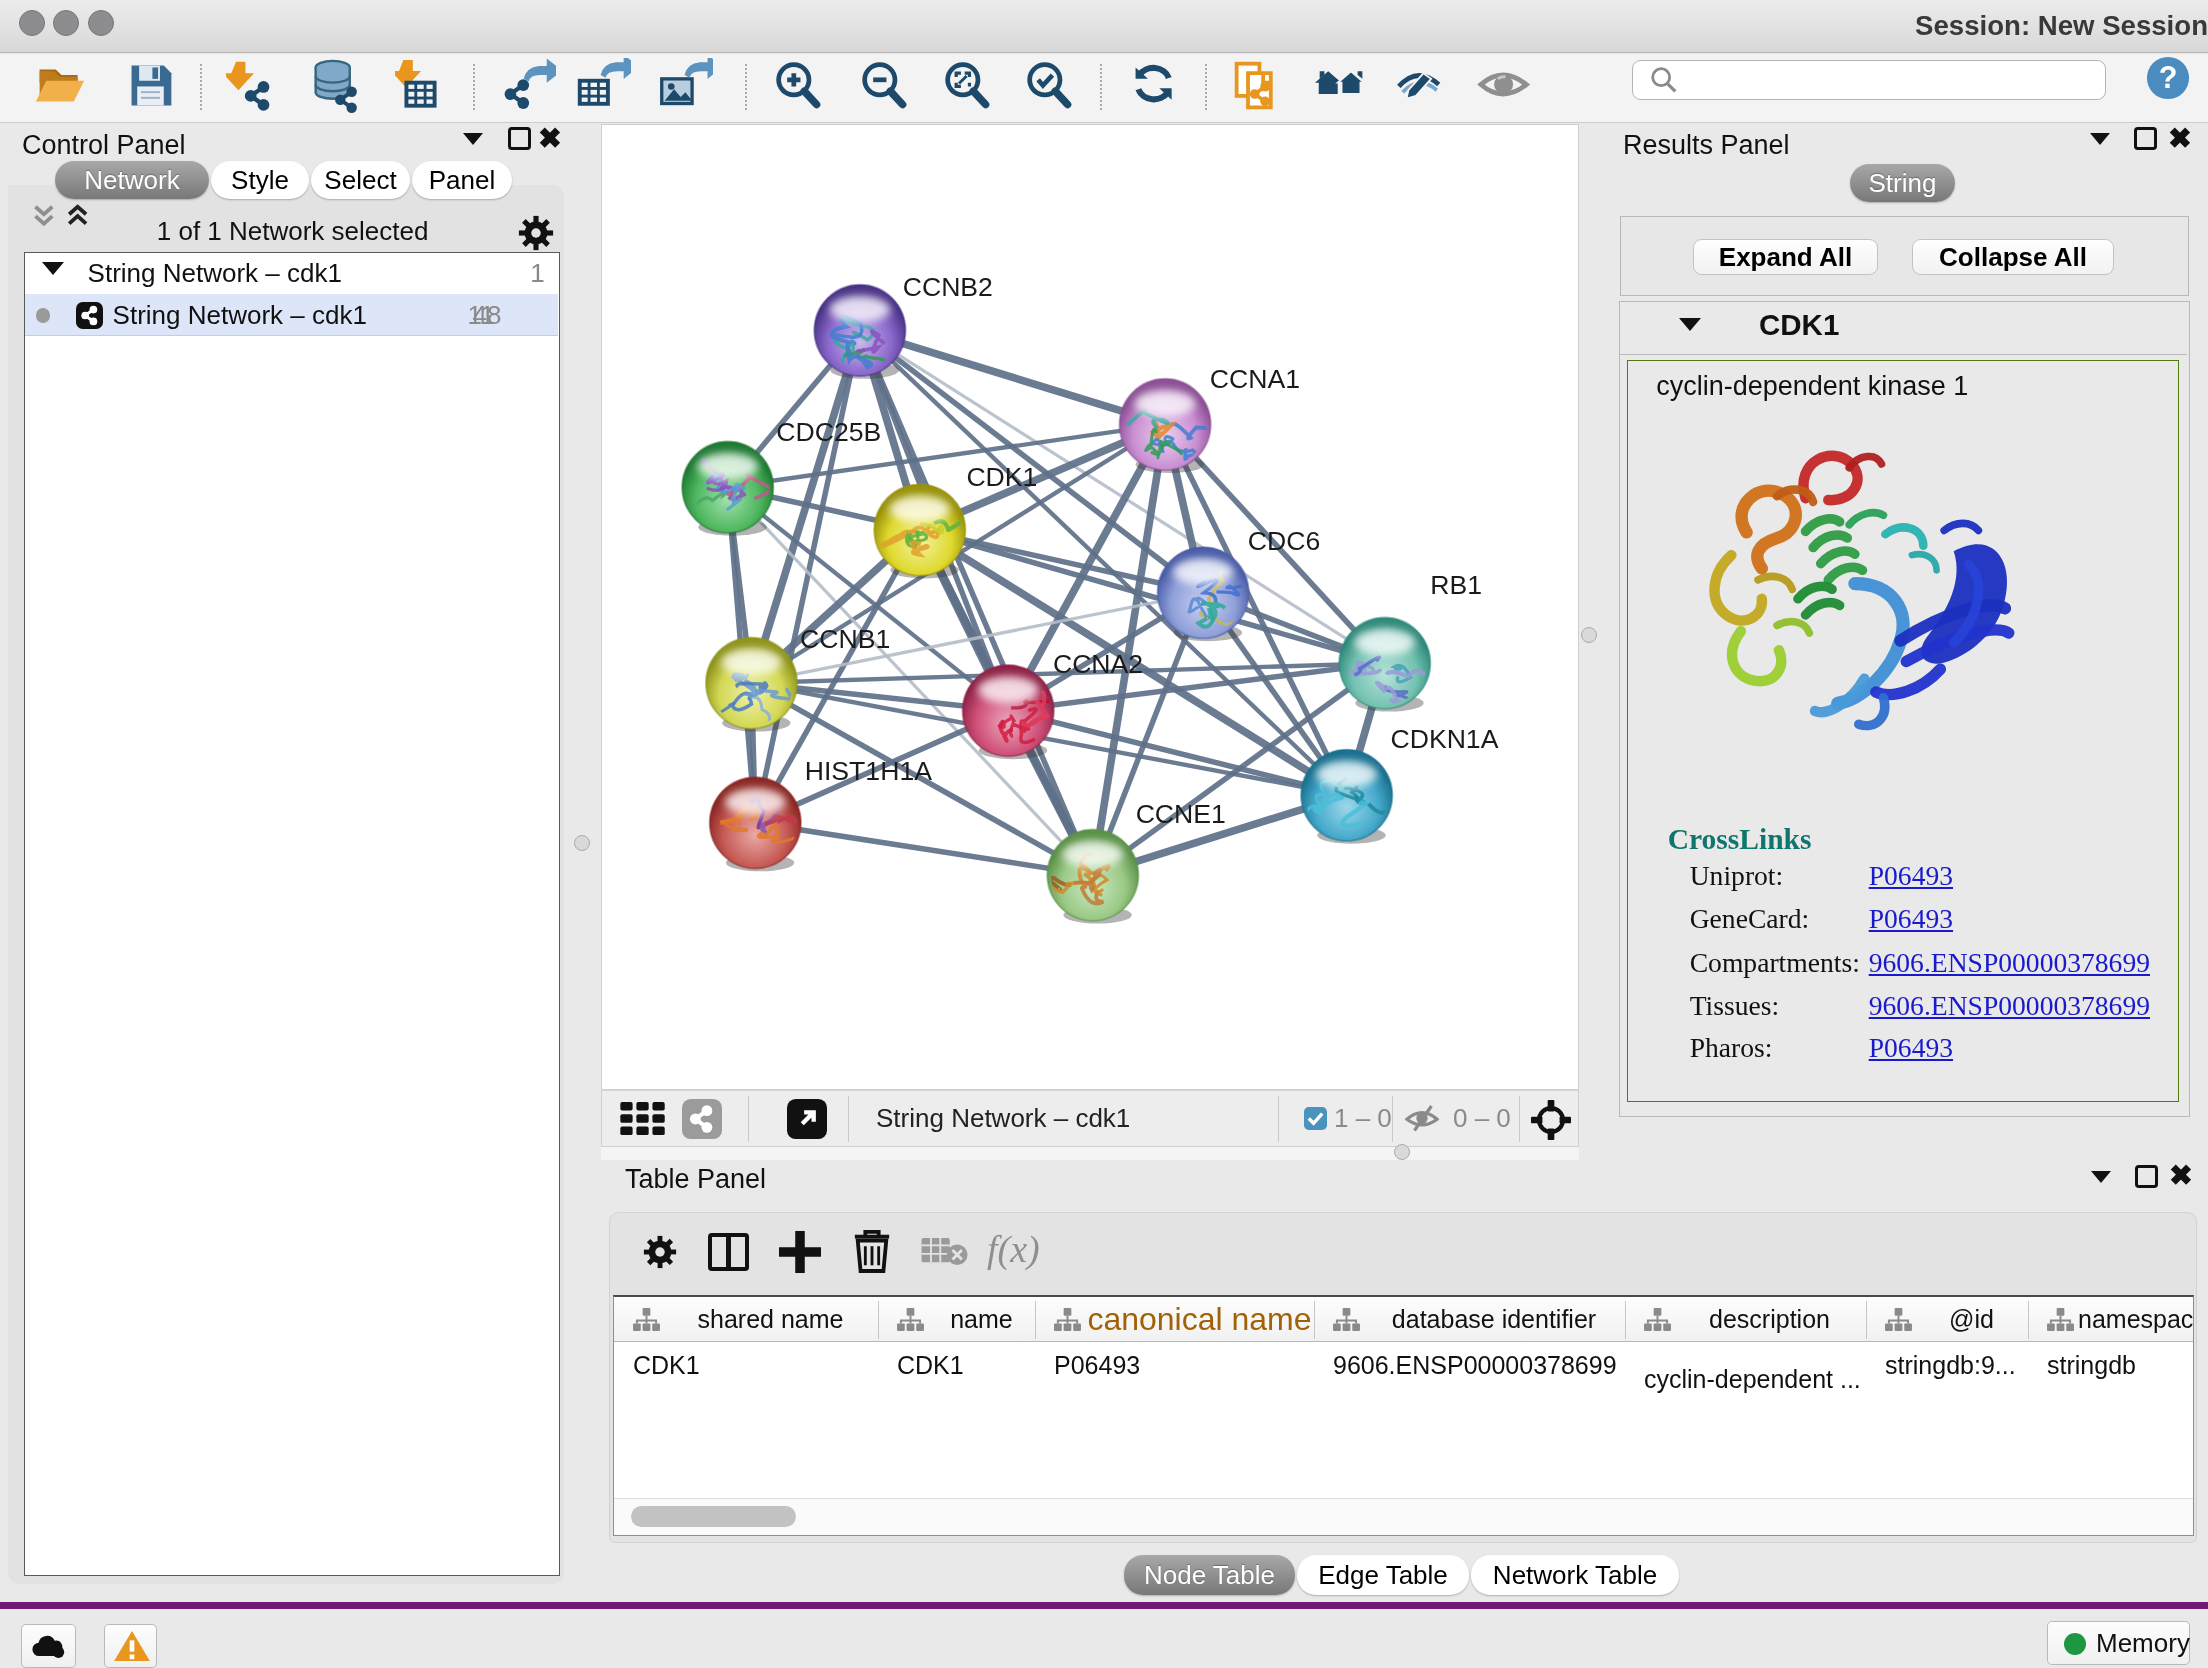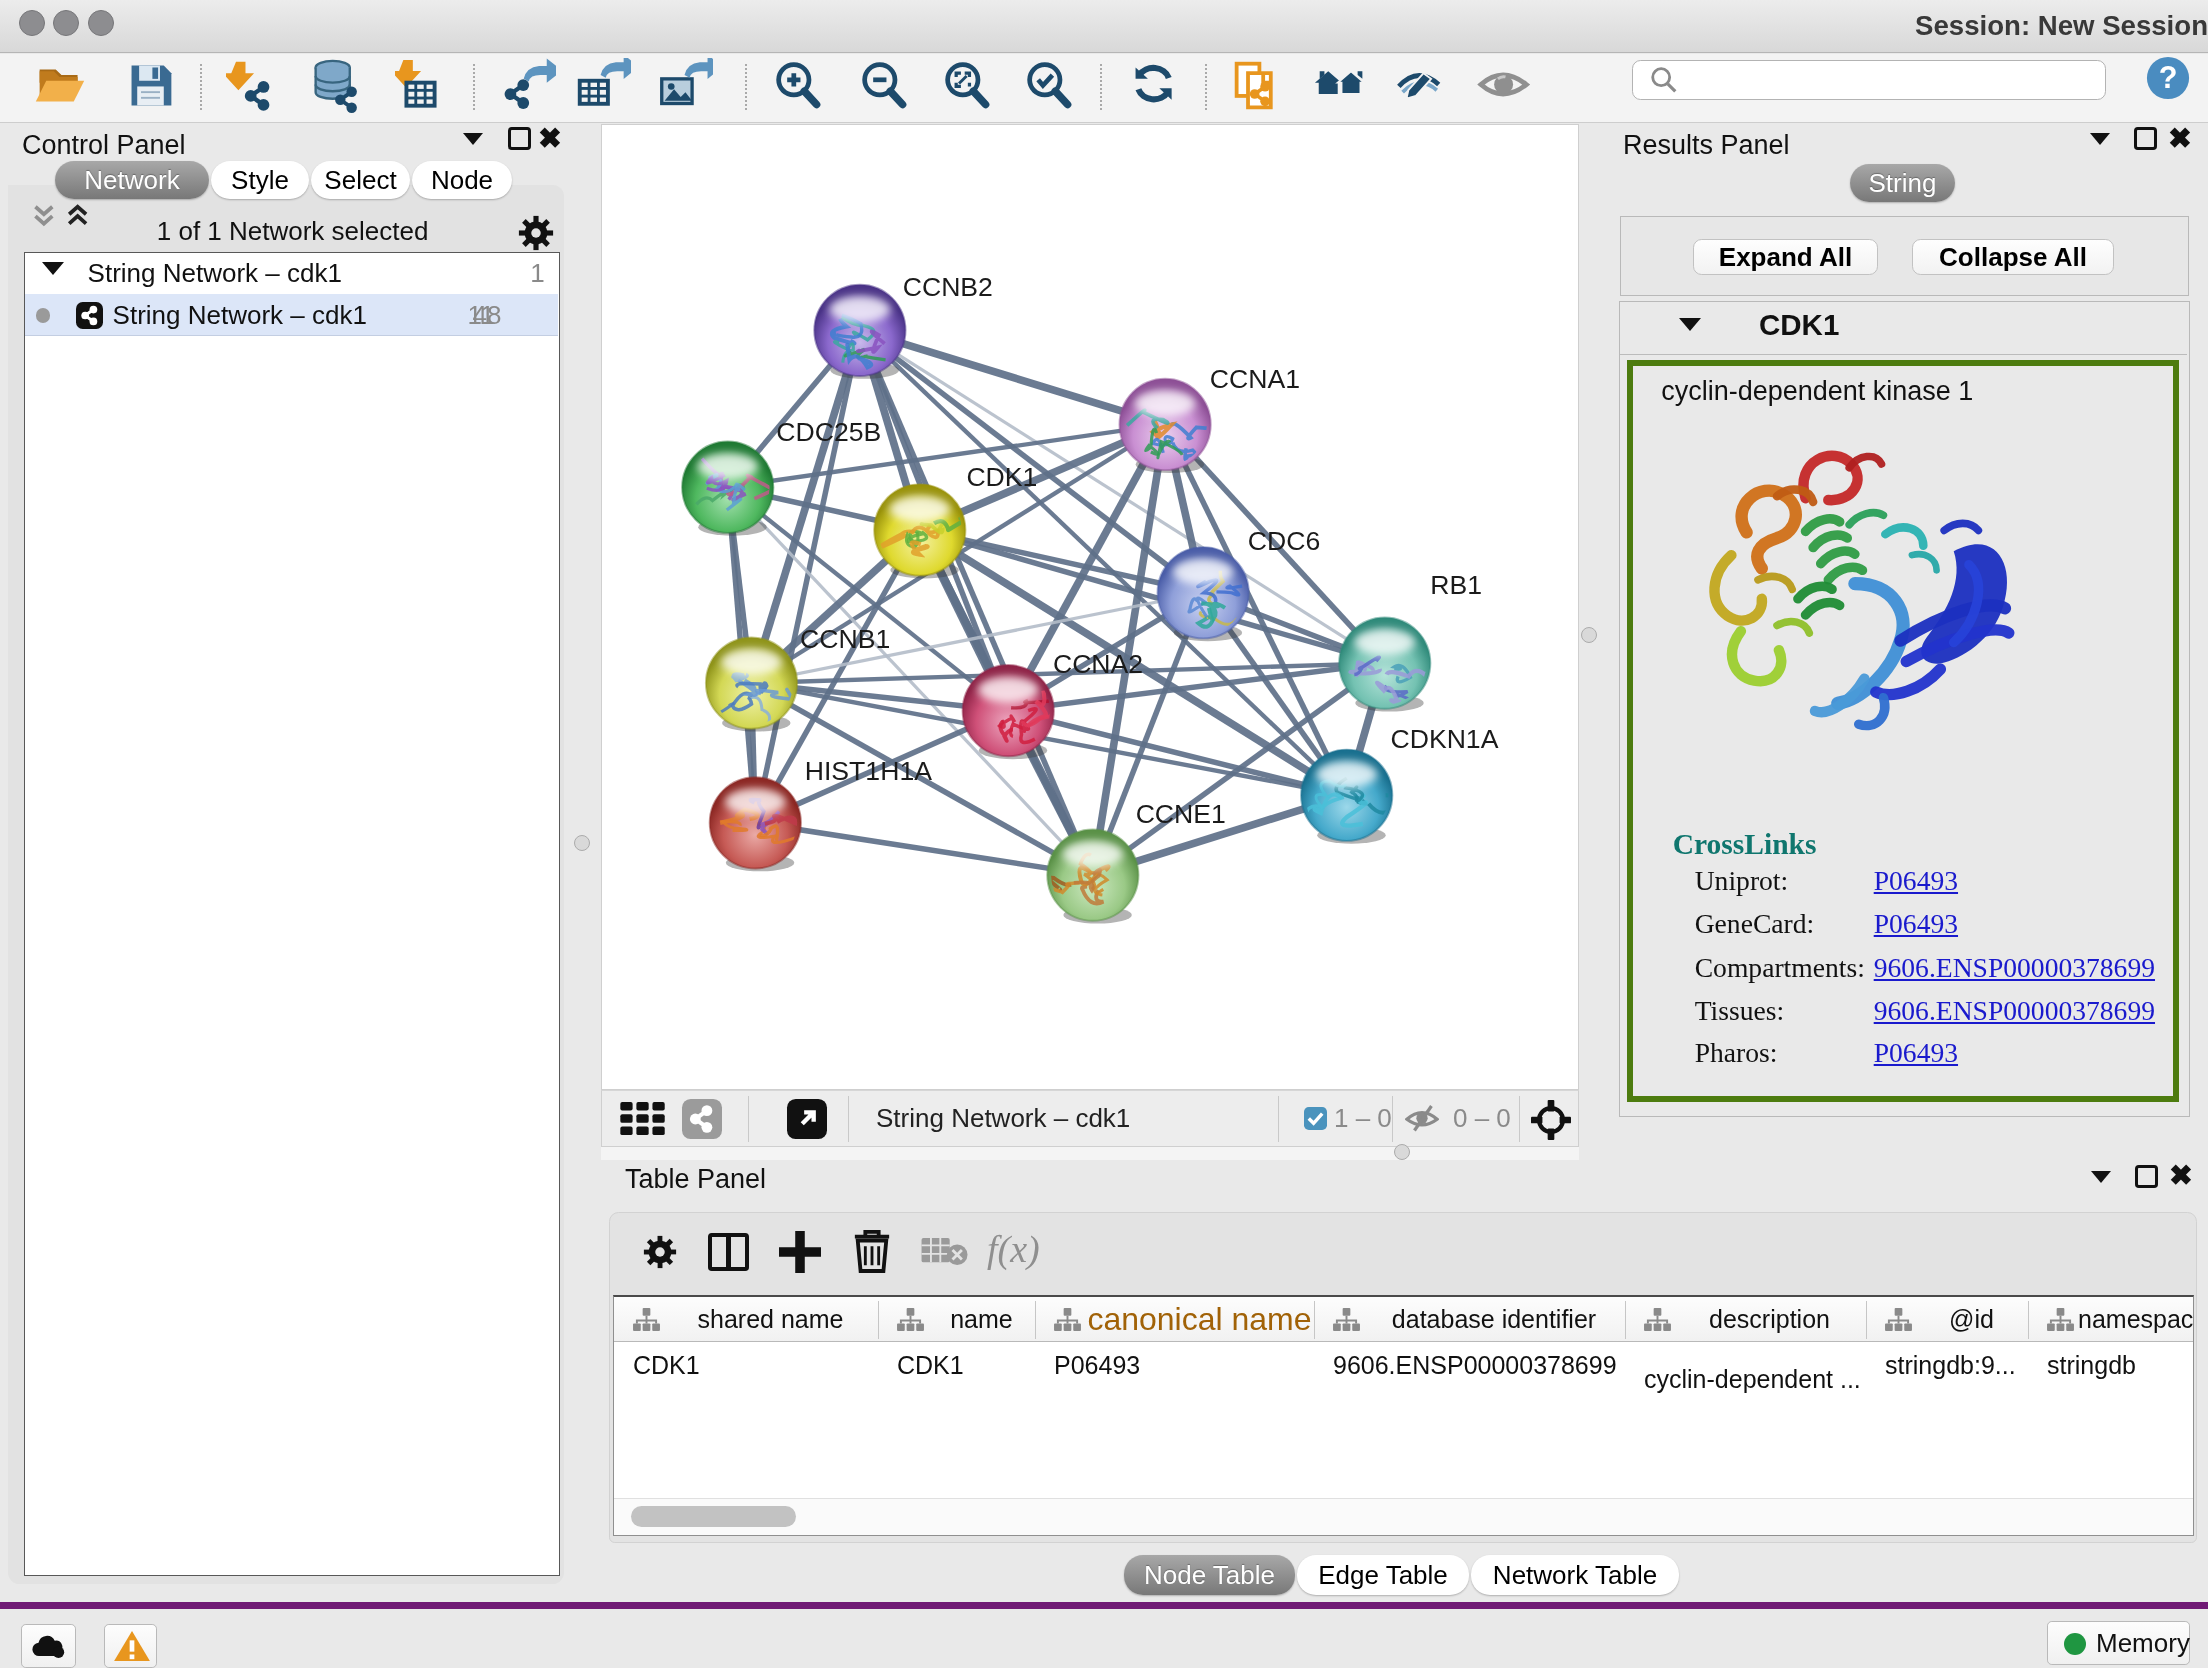--- a/index.html
+++ b/index.html
@@ -183,21 +183,21 @@
     </svg>
   </div>
 <div id="panelbg" class="abs"></div>
 <div class="abs phead" style="left:22px;top:130px">Control Panel</div>
 <div class="ptri" style="left:463px;top:133px"></div>
 <div class="psq" style="left:508px;top:127px"></div>
 <div class="px" style="left:538px;top:122px">✖</div>
 <div class="tab tabsel" style="left:55px;top:161px;width:154px;line-height:38px;z-index:3">Network</div>
 <div class="tab" style="left:211px;top:161px;width:98px;line-height:38px;z-index:3">Style</div>
 <div class="tab" style="left:311px;top:161px;width:99px;line-height:38px;z-index:3">Select</div>
-<div class="tab" style="left:412px;top:161px;width:100px;line-height:38px;z-index:3">Node</div>
+<div class="tab" style="left:412px;top:161px;width:100px;line-height:38px;z-index:3">Panel</div>
 <div id="cp-section" class="abs">
     <svg style="position:absolute;left:23px;top:18px" width="67" height="30" viewBox="0 0 70 32">
       <g stroke="#8f8f8f" stroke-width="4" fill="none">
         <path d="M4 4 l9 8 l9 -8"></path>
         <path d="M4 14 l9 8 l9 -8"></path>
       </g>
       <g stroke="#222" stroke-width="4" fill="none">
         <path d="M40 12 l9 -8 l9 8"></path>
         <path d="M40 22 l9 -8 l9 8"></path>
       </g>
@@ -609,21 +609,21 @@
 <div class="px" style="left:2168px;top:122px">✖</div>
 <div class="tab tabsel" style="left:1850px;top:164px;width:105px;line-height:38px">String</div>
 <div class="abs" style="left:1620px;top:216px;width:569px;height:80px;background:#e7e7e7;border:1.9px solid #b9b9b9">
     <div style="position:absolute;left:72px;top:22px;width:185px;height:36px;background:linear-gradient(#fefefe,#f2f2f2);border:1.9px solid #c2c2c2;border-radius:8.6px;text-align:center;font-size:26px;line-height:34px;font-weight:700">Expand All</div>
     <div style="position:absolute;left:291px;top:22px;width:202px;height:36px;background:linear-gradient(#fefefe,#f2f2f2);border:1.9px solid #c2c2c2;border-radius:8.6px;text-align:center;font-size:26px;line-height:34px;font-weight:700">Collapse All</div>
   </div>
 <div class="abs" style="left:1619px;top:301px;width:571px;height:816px;background:#e9e9e9;border:1.9px solid #b9b9b9">
     <div style="position:absolute;left:59px;top:16px;width:0;height:0;border-left:11.4px solid transparent;border-right:11.4px solid transparent;border-top:13.3px solid #111"></div>
     <div style="position:absolute;left:139px;top:5.7px;font-size:29.5px;font-weight:700;color:#111">CDK1</div>
     <div style="position:absolute;left:0px;top:52px;width:567px;border-top:1.9px solid #bbb"></div>
-    <div style="position:absolute;left:6.7px;top:58px;width:552px;height:742px;border:6px solid #4d7c0f;background:#e9e9e9">
+    <div style="position:absolute;left:6.7px;top:58px;width:552px;height:742px;border:1px solid #4d7c0f;background:#e9e9e9">
       <div style="position:absolute;left:28.5px;top:9.5px;font-size:27px;color:#111">cyclin-dependent kinase 1</div>
       <div class="serif" style="position:absolute;left:40px;top:462px;font-size:29.5px;font-weight:700;color:#0f766e">CrossLinks</div>
       <div class="serif" style="position:absolute;left:62px;top:499px;font-size:27.6px;color:#111">Uniprot:</div>
       <div class="serif link" style="position:absolute;left:241px;top:499px;font-size:27.6px">P06493</div>
       <div class="serif" style="position:absolute;left:62px;top:542px;font-size:27.6px;color:#111">GeneCard:</div>
       <div class="serif link" style="position:absolute;left:241px;top:542px;font-size:27.6px">P06493</div>
       <div class="serif" style="position:absolute;left:62px;top:586px;font-size:27.6px;color:#111">Compartments:</div>
       <div class="serif link" style="position:absolute;left:241px;top:586px;font-size:27.6px">9606.ENSP00000378699</div>
       <div class="serif" style="position:absolute;left:62px;top:629px;font-size:27.6px;color:#111">Tissues:</div>
       <div class="serif link" style="position:absolute;left:241px;top:629px;font-size:27.6px">9606.ENSP00000378699</div>

